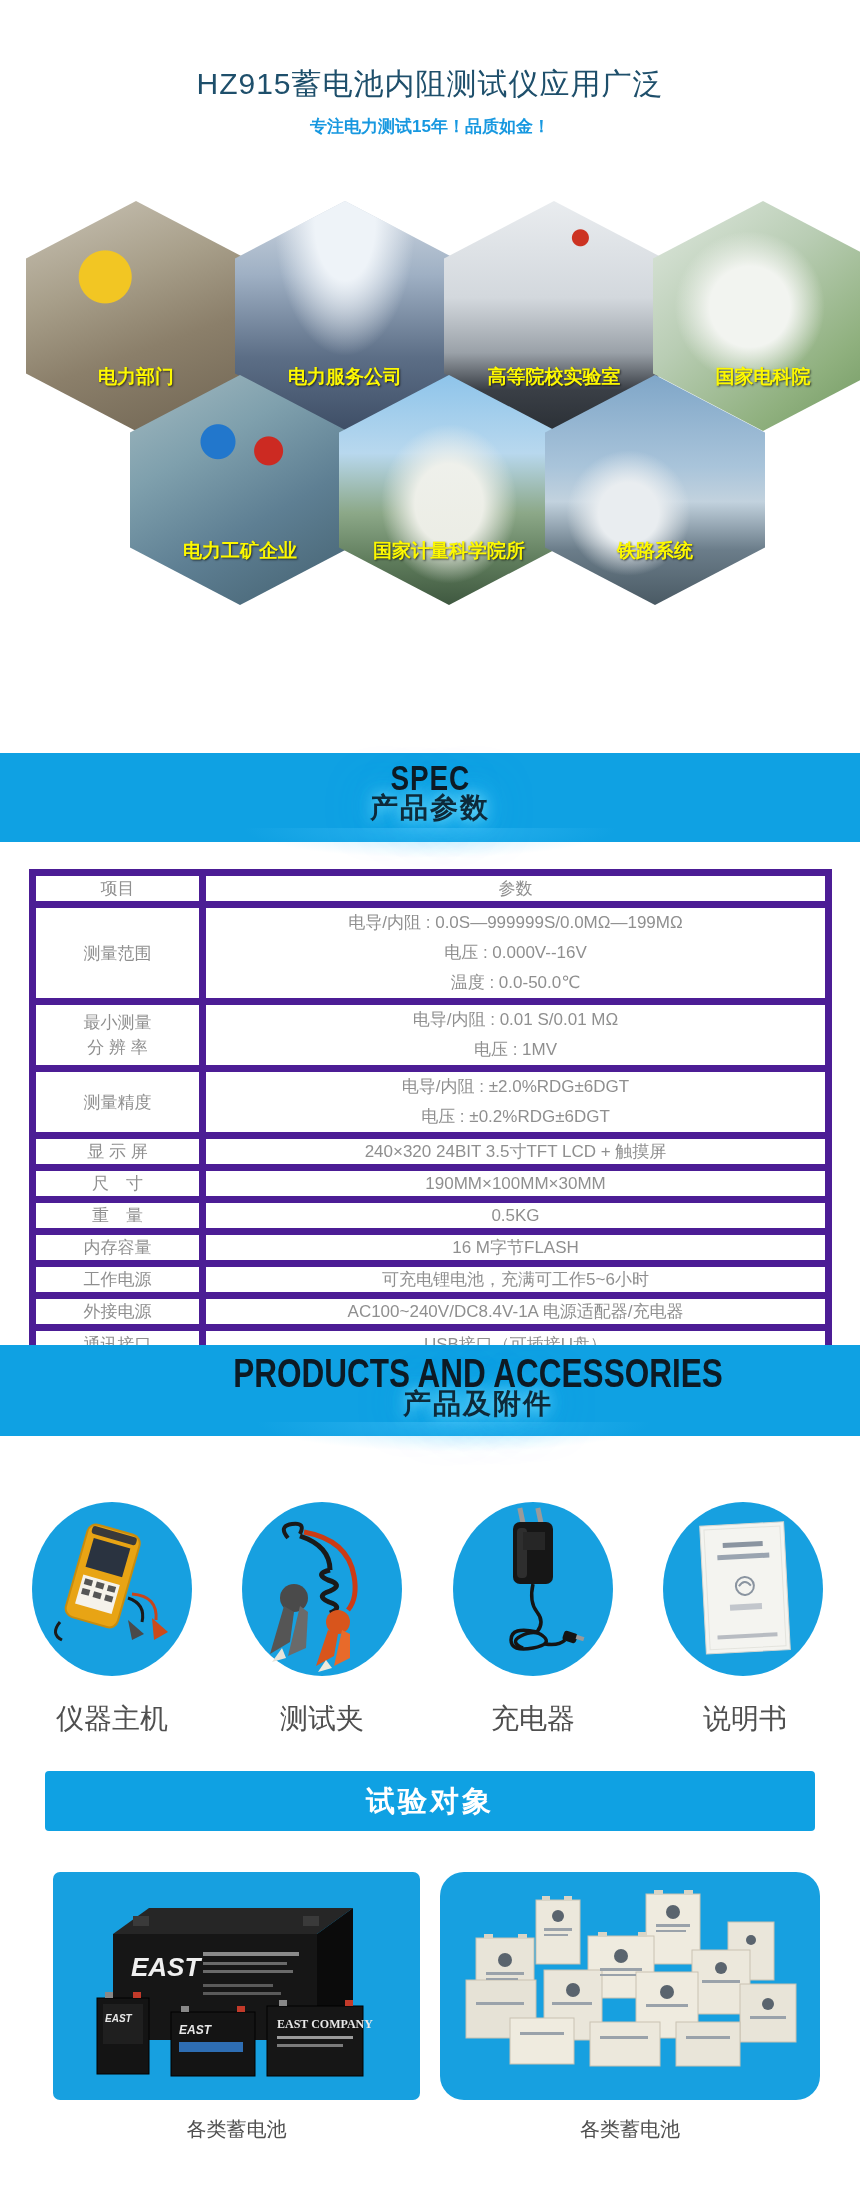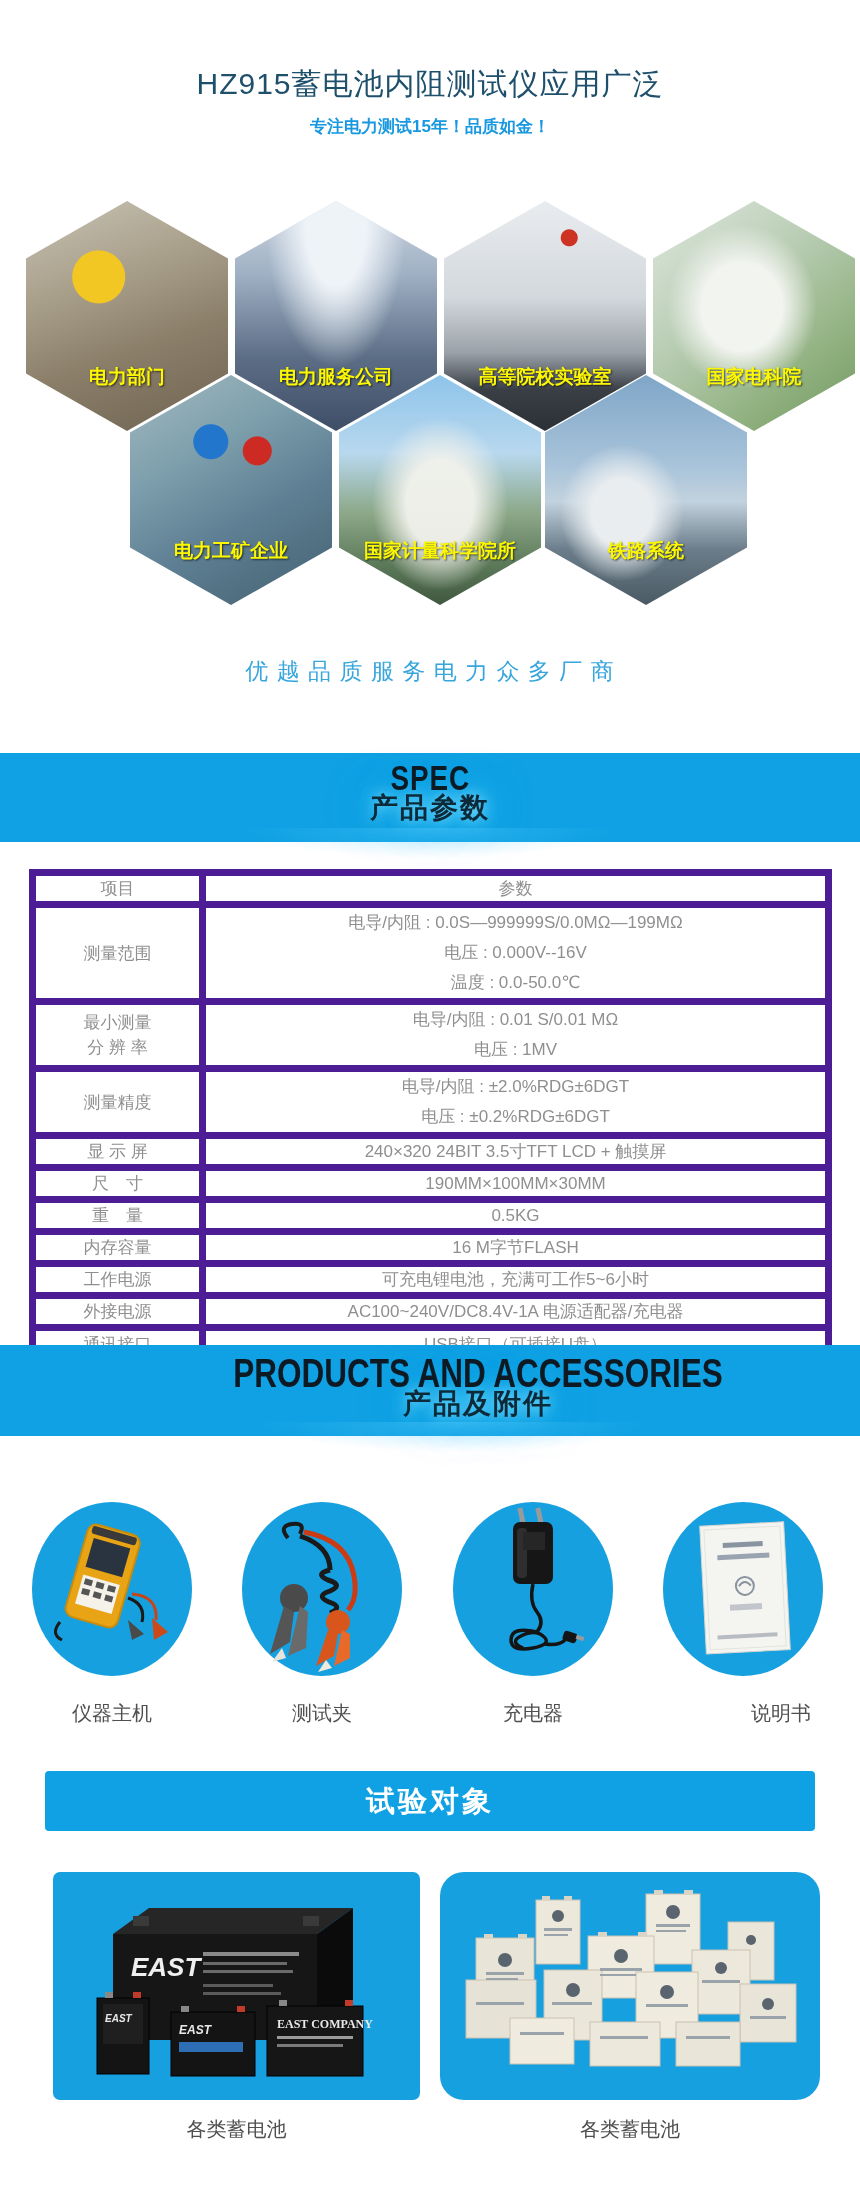--- a/index.html
+++ b/index.html
@@ -6,21 +6,21 @@
   #canvas{position:relative;width:860px;height:2188px;margin:12px auto;background:#ffffff;
           font-family:"Liberation Sans","DejaVu Sans",sans-serif;overflow:hidden;}
   .abs{position:absolute;}
 
   
   .page-title{left:0;top:52px;width:860px;text-align:center;font-size:30px;color:#1e4f6b;
               letter-spacing:1px;font-weight:500;}
   .page-subtitle{left:0;top:103px;width:860px;text-align:center;font-size:17px;font-weight:bold;color:#1798e0;}
 
   
-  .hex{width:202px;height:230px;clip-path:polygon(50% 0%,100% 25%,100% 75%,50% 100%,0% 75%,0% 25%);}
+  .hex{width:202px;height:230px;clip-path:polygon(50% 0%,100% 25%,100% 75%,50% 100%,0% 75%,0% 25%);padding-left:18px;}
   .hex-label{position:absolute;left:0;top:71%;width:100%;text-align:center;color:#fdf800;
              font-size:19px;font-weight:bold;white-space:nowrap;text-shadow:1px 1px 2px rgba(0,0,0,.65);}
   .hex-photo{position:absolute;inset:0;}
   .p1{background:radial-gradient(circle at 36% 33%,#f2c623 0 26px,rgba(0,0,0,0) 27px),
        linear-gradient(160deg,#c9c3b5 0%,#a89f8a 35%,#8b7f6a 62%,#6f6452 100%);}
   .p2{background:radial-gradient(ellipse at 50% 10%,#eef3f8 0 30px,rgba(0,0,0,0) 70px),
        linear-gradient(180deg,#cdd6e0 0%,#9fb0c4 32%,#5c6e86 68%,#3e4e66 100%);}
   .p3{background:radial-gradient(circle at 62% 16%,#cc3322 0 8px,rgba(0,0,0,0) 9px),
        linear-gradient(180deg,#e9ecef 0%,#d3d8dd 42%,#9aa1a8 66%,#3a3f46 82%,#2b3036 100%);}
   .p4{background:radial-gradient(ellipse at 44% 46%,#f2f4f0 0 40px,rgba(0,0,0,0) 75px),
@@ -52,21 +52,21 @@
   table.spec{width:803px;border-collapse:collapse;table-layout:fixed;}
   table.spec td{border:7px solid #4c1d95;text-align:center;vertical-align:middle;
                 color:#8f8f8f;font-size:17px;padding:0;}
   td.item{width:163px;font-size:18px;color:#898989;white-space:pre-line;line-height:25px;}
   .vline{line-height:30px;text-align:center;}
   tr.hh{height:28px;} tr.h3{height:90px;} tr.h2{height:57px;} tr.h2b{height:58px;}
   tr.h1{height:30px;} tr.h1b{height:33px;}
 
   
   .acc-ellipse{width:160px;height:174px;border-radius:50%;background:#17a0e0;top:1490px;}
-  .acc-label{top:1688px;width:160px;text-align:center;font-size:20px;color:#4f4f4f;}
+  .acc-label{top:1688px;width:160px;text-align:center;font-size:28px;color:#4f4f4f;}
 
   
   .test-bar{left:45px;top:1759px;width:770px;height:60px;background:#0fa1e3;border-radius:4px;
             text-align:center;line-height:60px;color:#ffffff;font-size:29px;font-weight:bold;letter-spacing:3px;}
   .battery-card{top:1860px;height:228px;background:#17a0e0;border-radius:24px;}
   .card-left{left:53px;width:367px;border-radius:7px;}
   .card-right{left:440px;width:380px;}
   .card-label{top:2104px;text-align:center;font-size:20px;color:#4f4f4f;}
   .cl-left{left:53px;width:367px;} .cl-right{left:440px;width:380px;}
   svg{display:block;}
@@ -102,21 +102,20 @@
   </div>
   <div class="abs hex" style="left:339px;top:363px">
     <div class="hex-photo p6"></div>
     <div class="hex-label">国家计量科学院所</div>
   </div>
   <div class="abs hex" style="left:545px;top:363px">
     <div class="hex-photo p7"></div>
     <div class="hex-label">铁路系统</div>
   </div>
 
-  <div class="abs tagline">优 越 品 质 服 务 电 力 众 多 厂 商</div>
 
   <div class="abs banner banner-spec">
     <span class="banner-en">SPEC</span>
     <span class="banner-cn">产品参数</span>
   </div>
 
   <div class="abs spec-wrap">
     <table class="spec">
       <tbody>
           <tr class="hh">
@@ -245,21 +244,21 @@
         <path d="M76 84 q6 -8 12 0" stroke="#8a94a0" stroke-width="2" fill="none"></path>
         <rect x="66" y="102" width="32" height="6" fill="#c2c6cc"></rect>
         <rect x="52" y="132" width="60" height="4" fill="#b8bcc2"></rect>
       </g>
     </svg>
   </div>
 
   <div class="abs acc-label" style="left:32px">仪器主机</div>
   <div class="abs acc-label" style="left:242px">测试夹</div>
   <div class="abs acc-label" style="left:453px">充电器</div>
-  <div class="abs acc-label" style="left:701px">说明书</div>
+  <div class="abs acc-label" style="left:665px">说明书</div>
 
   <div class="abs test-bar">试验对象</div>
 
   <div class="abs battery-card card-left">
     <svg width="367" height="228" viewBox="0 0 367 228">
       <polygon points="60,62 96,36 300,36 264,62" fill="#262626"></polygon>
       <polygon points="264,62 300,36 300,142 264,168" fill="#0b0b0b"></polygon>
       <rect x="60" y="62" width="204" height="106" fill="#161616"></rect>
       <rect x="80" y="44" width="16" height="10" fill="#3a3a3a"></rect>
       <rect x="250" y="44" width="16" height="10" fill="#3a3a3a"></rect>

